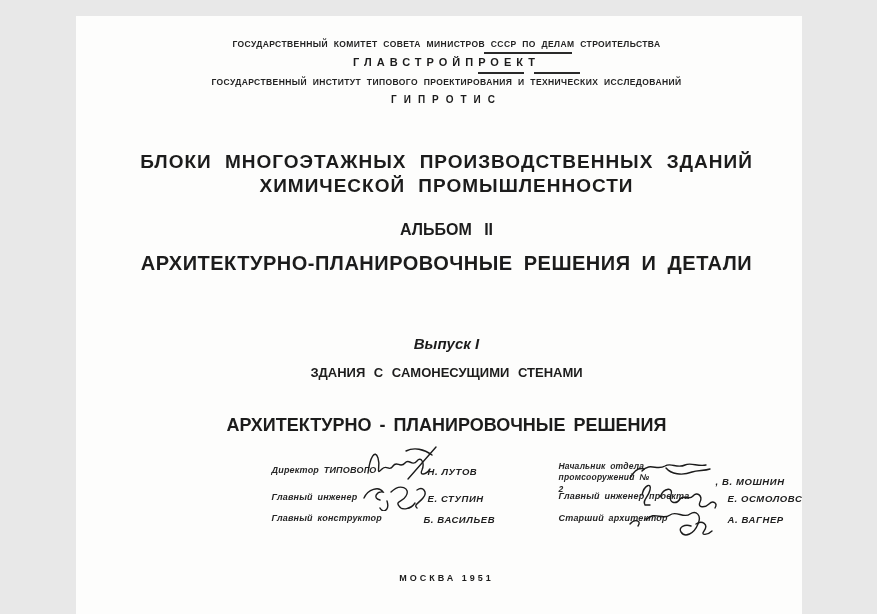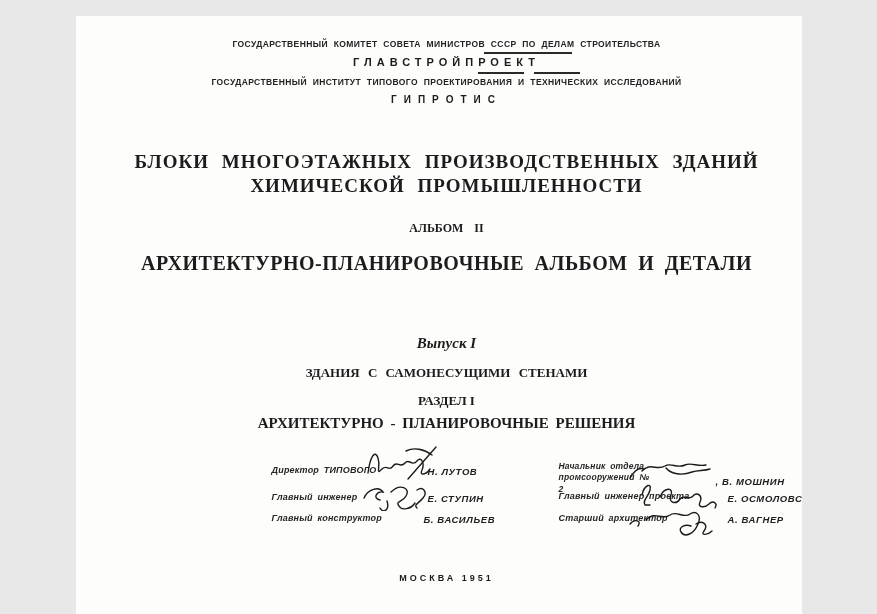--- a/index.html
+++ b/index.html
@@ -14,29 +14,29 @@
   }
   .cline { position:absolute; left:16px; right:0; text-align:center; white-space:nowrap; }
 
   
   .mast-small  { font-size:8.5px; font-weight:bold; letter-spacing:0.4px; word-spacing:3px; color:#232323; }
   .mast-org    { font-size:11px;  font-weight:bold; letter-spacing:5px; }
   .mast-abbr   { font-size:10px;  font-weight:bold; letter-spacing:7px; }
   .rule        { position:absolute; height:2px; background:#2a2a2a; }
 
   
-  .serif       { font-family:Liberation Serif, serif; }
+  .serif       { font-family:Liberation Sans, sans-serif; }
   .doc-title   { font-size:19px; font-weight:bold; letter-spacing:1px; word-spacing:7px; }
-  .album       { font-size:12px; font-weight:bold; word-spacing:8px;text-align:center; }
+  .album       { font-size:16px; font-weight:bold; word-spacing:8px;text-align:center; }
   .heading     { font-size:20px; font-weight:bold; letter-spacing:0.5px; word-spacing:5px; }
   .series      { font-size:19px; font-weight:normal; letter-spacing:0.5px; }
   .issue       { font-size:15px; font-weight:bold; font-style:italic; }
   .subtitle    { font-size:13px; font-weight:bold; word-spacing:5px; }
   .section     { font-size:13px; font-weight:bold; }
-  .sectitle    { font-size:15px; font-weight:bold; word-spacing:3px; }
+  .sectitle    { font-size:18px; font-weight:bold; word-spacing:3px; }
 
   
   .sig-role  { position:absolute; font-size:9px; font-weight:bold; font-style:italic; color:#262626;
                letter-spacing:0.2px; word-spacing:2px; white-space:nowrap; }
   .sig-role.wrap { white-space:normal; width:96px; line-height:1.35; font-size:8.5px; }
   .sig-name  { position:absolute; font-size:9.5px; font-weight:bold; font-style:italic;
                letter-spacing:0.6px; white-space:nowrap; color:#202020; }
   .scribble  { position:absolute; }
   .scribble path { fill:none; stroke:#1b1b1b; stroke-width:1.4; stroke-linecap:round; }
 
@@ -54,28 +54,27 @@
   <div class="rule" style="left:402px; top:56px; width:46px;"></div>
   <div class="rule" style="left:458px; top:56px; width:46px;"></div>
   <div class="cline mast-small" style="top:61px">ГОСУДАРСТВЕННЫЙ ИНСТИТУТ ТИПОВОГО ПРОЕКТИРОВАНИЯ И ТЕХНИЧЕСКИХ ИССЛЕДОВАНИЙ</div>
   <div class="cline mast-abbr" style="top:78px">ГИПРОТИС</div>
 
   <div class="cline serif doc-title" style="top:135px">БЛОКИ МНОГОЭТАЖНЫХ ПРОИЗВОДСТВЕННЫХ ЗДАНИЙ</div>
   <div class="cline serif doc-title" style="top:159px">ХИМИЧЕСКОЙ ПРОМЫШЛЕННОСТИ</div>
 
   <div class="cline serif album" style="top:205px">АЛЬБОМ II</div>
 
-  <div class="cline serif heading" style="top:236px">АРХИТЕКТУРНО-ПЛАНИРОВОЧНЫЕ АЛЬБОМ И ДЕТАЛИ</div>
+  <div class="cline serif heading" style="top:236px">АРХИТЕКТУРНО-ПЛАНИРОВОЧНЫЕ РЕШЕНИЯ И ДЕТАЛИ</div>
 
 
   <div class="cline serif issue" style="top:319px">Выпуск I</div>
 
   <div class="cline serif subtitle" style="top:349px">ЗДАНИЯ С САМОНЕСУЩИМИ СТЕНАМИ</div>
 
-  <div class="cline serif section" style="top:377px">РАЗДЕЛ I</div>
 
   <div class="cline serif sectitle" style="top:399px">АРХИТЕКТУРНО - ПЛАНИРОВОЧНЫЕ РЕШЕНИЯ</div>
 
   <div class="sig-role" style="left:196px; top:449px">Директор ТИПОВОГО</div>
   <svg class="scribble" style="left:286px; top:427px" width="82" height="40" viewBox="0 0 82 40">
     <path d="M6,30 C8,14 13,6 16,15 C19,24 13,33 20,26 C25,21 27,29 31,23 C35,17 38,26 43,20 C47,15 50,24 55,18 C59,13 63,20 60,27 C57,33 64,32 68,26"></path>
     <path d="M74,4 L46,36"></path>
     <path d="M44,8 C52,4 62,6 70,12"></path>
   </svg>
   <div class="sig-name" style="left:352px; top:450px">Н. ЛУТОВ</div>

